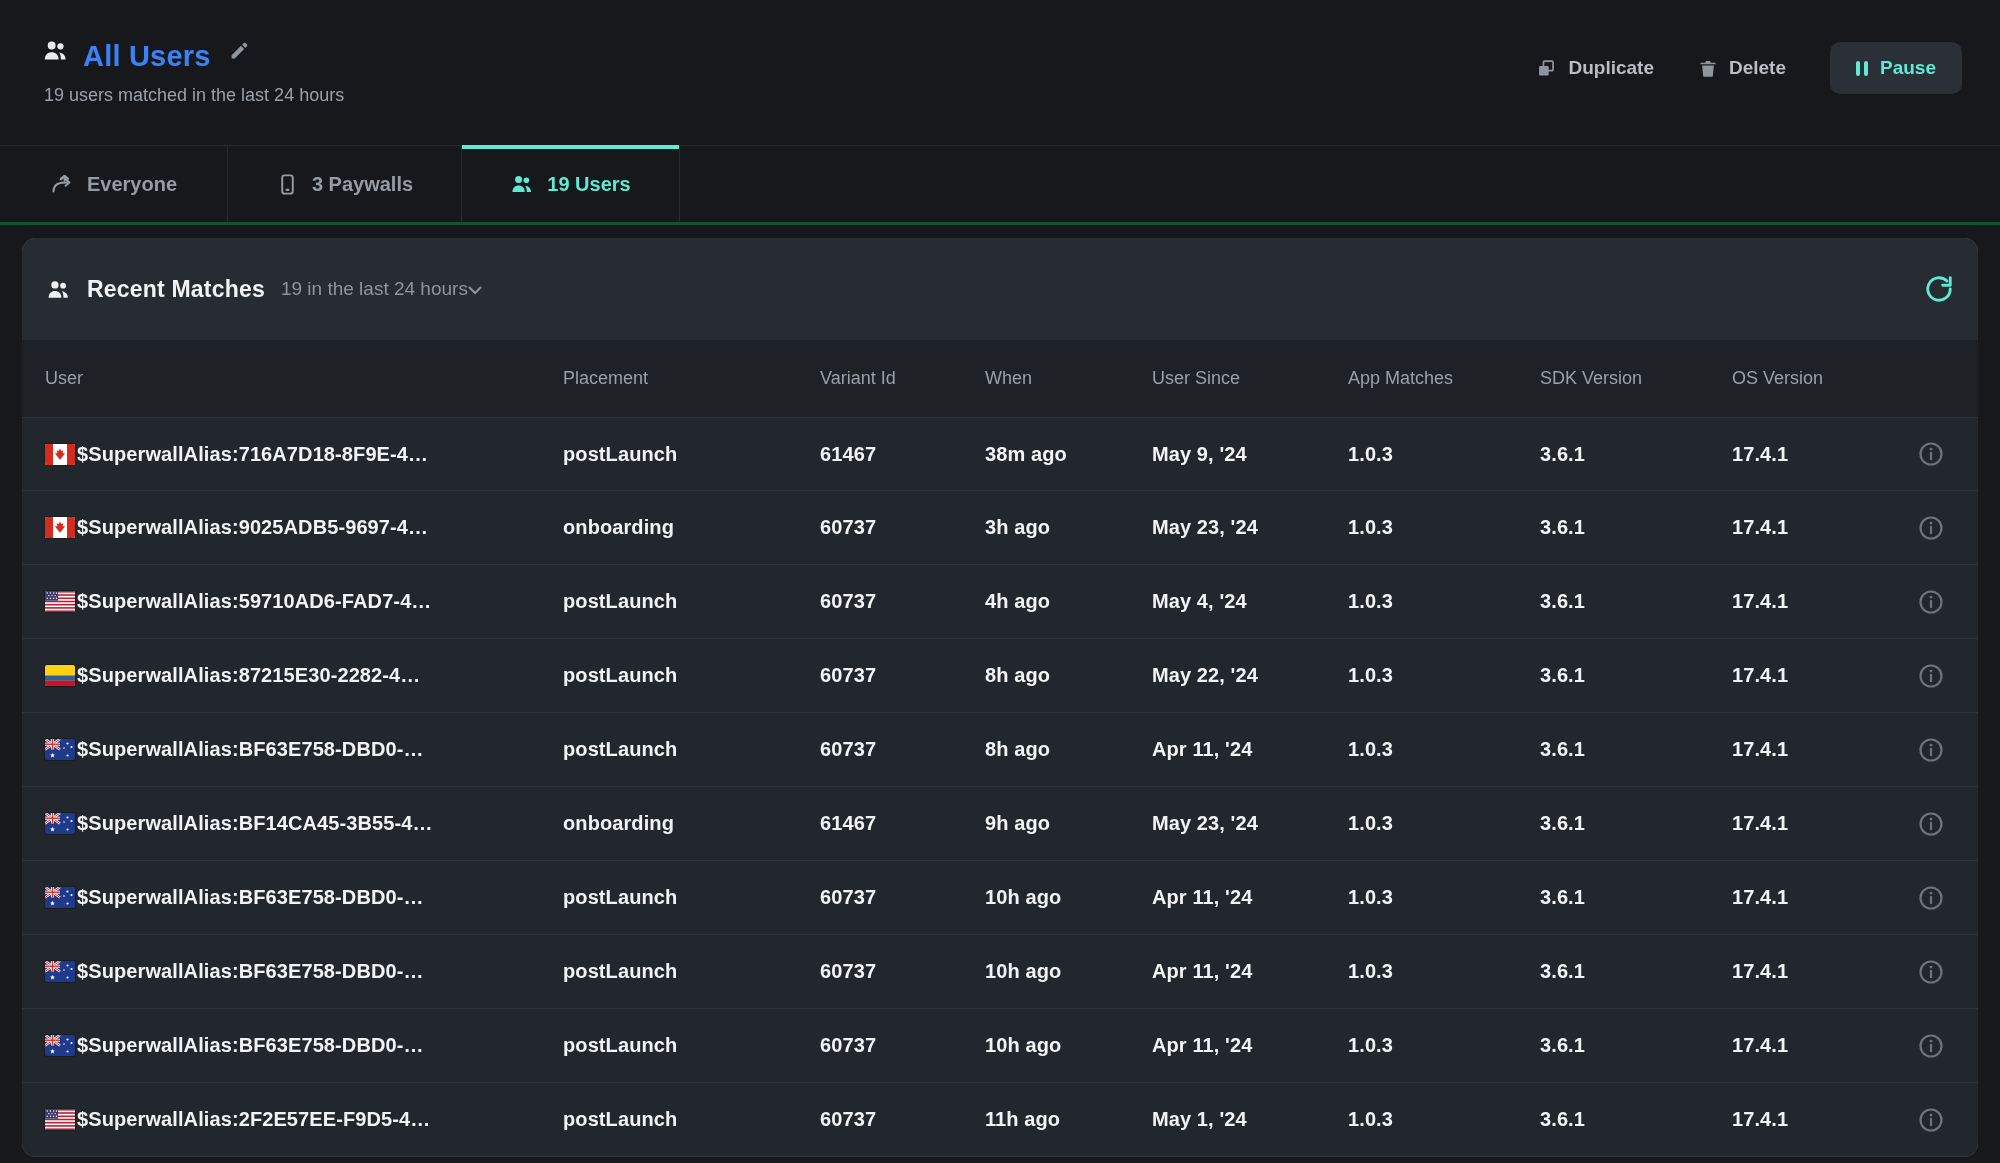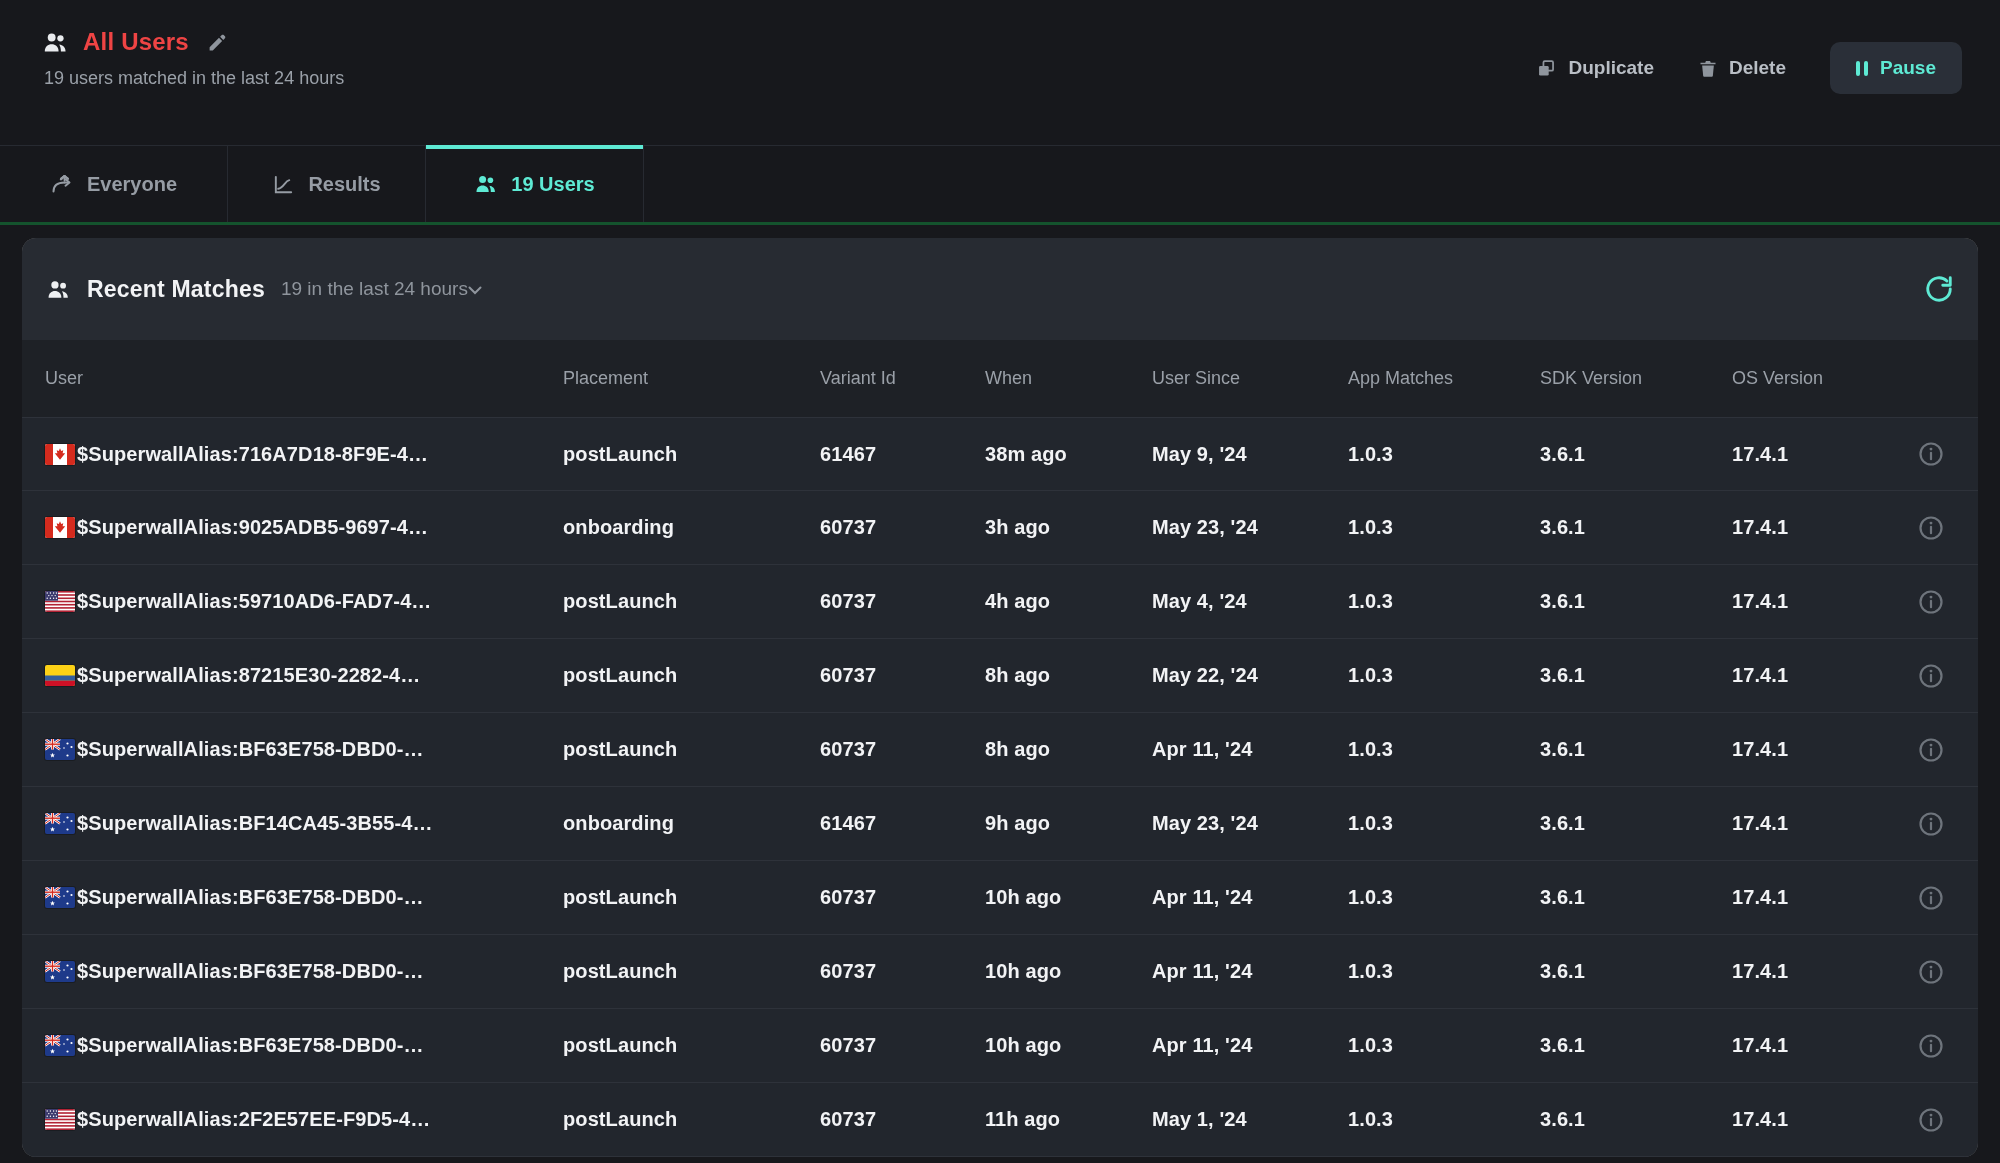--- a/index.html
+++ b/index.html
@@ -9,21 +9,21 @@
     font-family:"Liberation Sans", sans-serif;
     color:#f2f3f5;
     -webkit-font-smoothing:antialiased;
   }
   svg { display:block; }
 
   
   .topbar { height:145px; display:flex; justify-content:space-between; align-items:flex-start; padding:28px 38px 0 42px; }
   .title-row { display:flex; align-items:center; gap:14px; }
   .title-row .people { color:#e9ebee; }
-  .page-title { font-size:24px; font-weight:700; color:#ef4444; letter-spacing:.2px; }
+  .page-title { font-size:29px; font-weight:700; color:#3b82f6; letter-spacing:.2px;margin-top:12px; }
   .pencil { color:#8f959d; margin-left:4px; cursor:pointer; }
   .page-subtitle { margin-top:12px; margin-left:2px; font-size:18px; color:#9aa0a8; }
 
   .actions { display:flex; align-items:center; gap:44px; margin-top:14px; }
   .ghost-btn { display:flex; align-items:center; gap:11px; font-size:19px; font-weight:700; color:#b9bec5; cursor:pointer; background:none; border:none; font-family:inherit; }
   .ghost-btn svg { color:#8f959d; }
   .pause-btn { display:flex; align-items:center; gap:12px; background:#2a2f38; border:none; border-radius:10px; padding:15px 26px; font-size:19px; font-weight:700; color:var(--accent); cursor:pointer; font-family:inherit; }
   .pause-bars { display:flex; gap:4px; }
   .pause-bars i { display:block; width:4px; height:15px; border-radius:2px; background:var(--accent); }
 
@@ -120,28 +120,28 @@
           <path d="M11 6.5 14.5 4 18 6.5"></path>
           <path d="m11.2 7.2 3.3-3.1 3.4 3"></path>
           <path d="M10.8 7.3 14.5 4"></path>
           <path d="m14.5 4 .1 4.5"></path>
           <path d="M14.5 10.5h3.5"></path>
           <path d="m15.5 7.3 4 3.2-4 3.2"></path>
         </svg>
     </span>
     <span>Everyone</span>
   </div>
-  <div class="tab t3">
+  <div class="tab t2">
     <span>
-      <svg width="23" height="23" viewBox="0 0 24 24" fill="none" stroke="currentColor" stroke-width="2" stroke-linecap="round">
-          <path d="M4 4v16h16"></path>
-          <path d="M6.5 16.5c5.5-.5 7-8 11.5-9"></path>
+      <svg width="23" height="23" viewBox="0 0 24 24">
+          <rect x="6.5" y="2.5" width="11" height="19" rx="2.5" fill="none" stroke="currentColor" stroke-width="2"></rect>
+          <rect x="10" y="16.5" width="4" height="2.2" rx="1" fill="currentColor"></rect>
         </svg>
     </span>
-    <span>Results</span>
+    <span>3 Paywalls</span>
   </div>
   <div class="tab t4 active">
     <span>
       <svg width="24" height="24" viewBox="0 0 24 24" fill="currentColor">
           <circle cx="8.6" cy="7.6" r="3.5"></circle>
           <path d="M2.5 19.5c0-3.7 2.8-6 6.1-6s6.1 2.3 6.1 6v.4H2.5z"></path>
           <circle cx="16.4" cy="8.3" r="2.8"></circle>
           <path d="M15.3 13.7c3.1.4 5.6 2.5 5.6 5.8v.4h-4.1c0-2.6-.5-4.6-1.5-6.2z"></path>
         </svg>
     </span>

